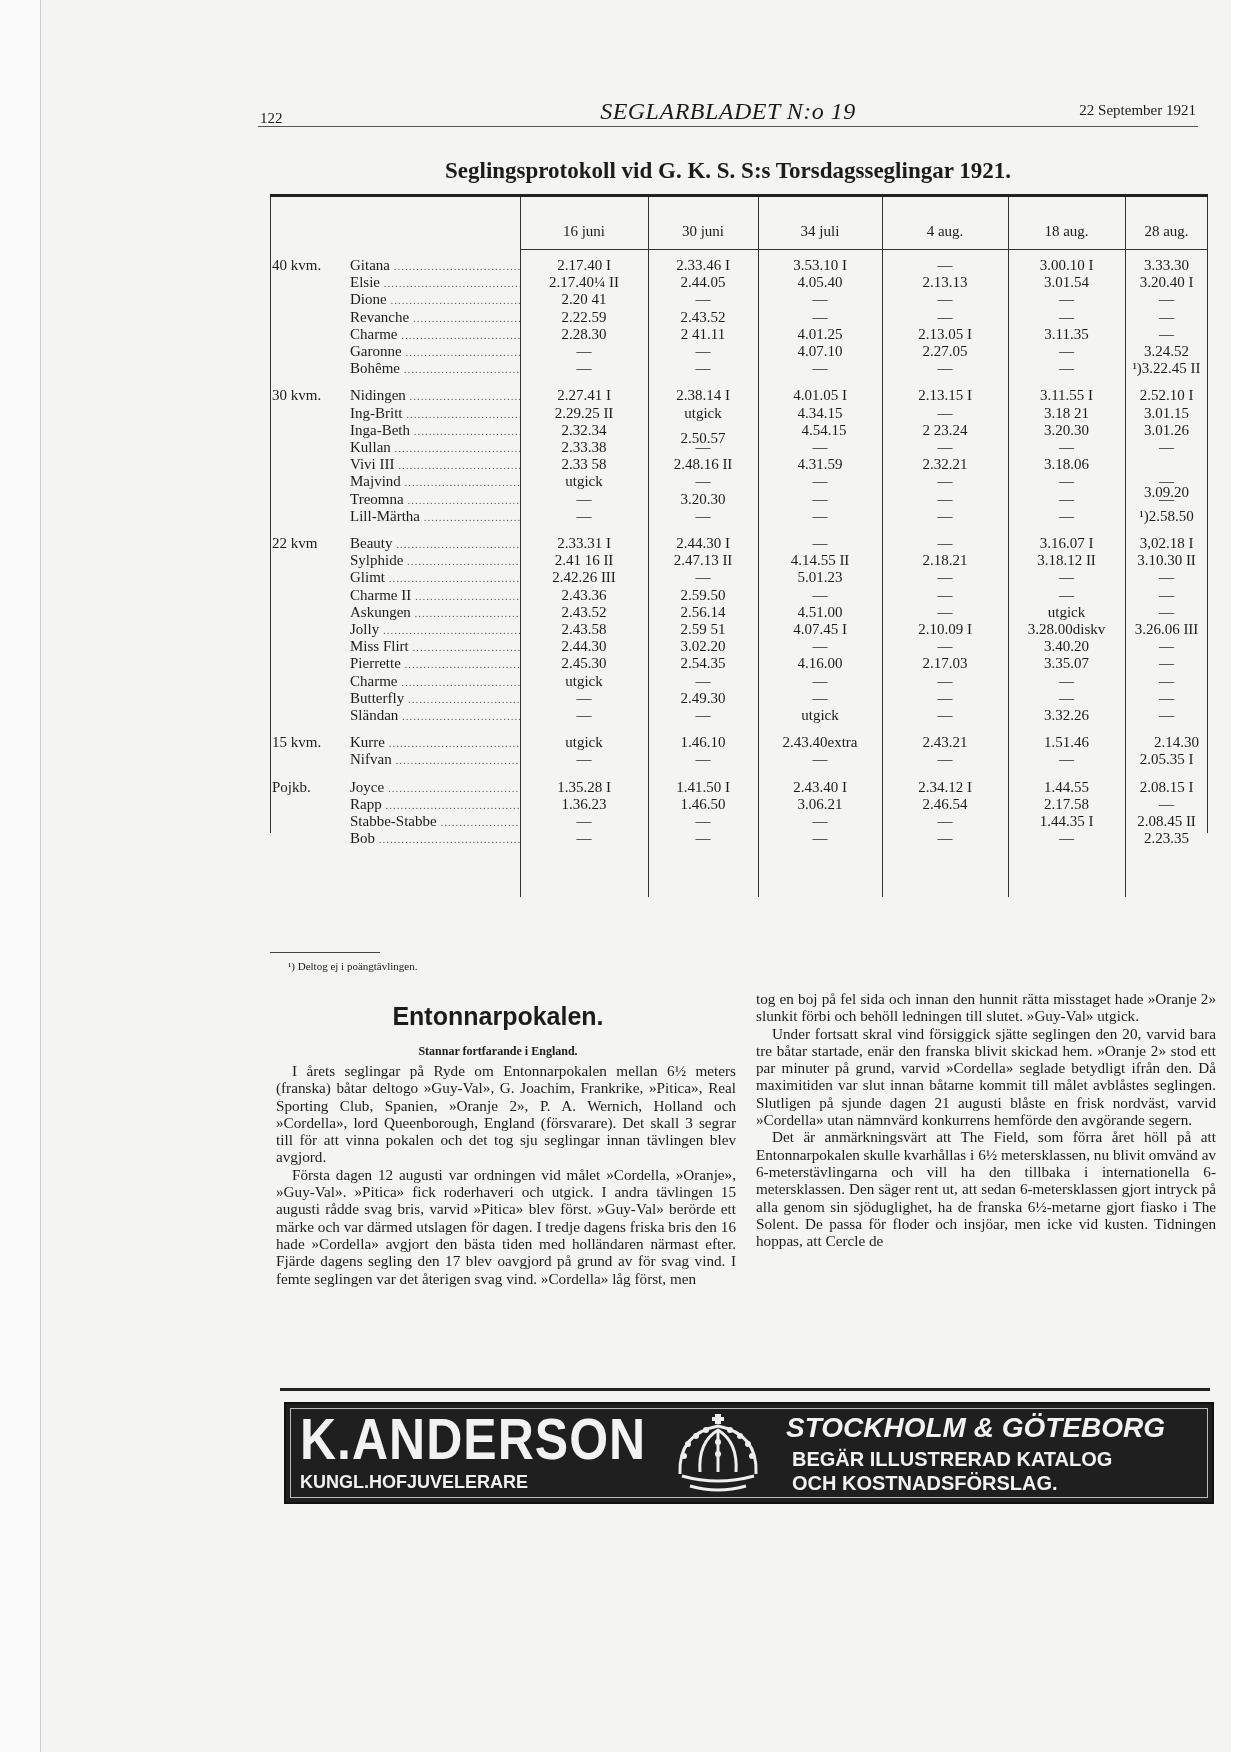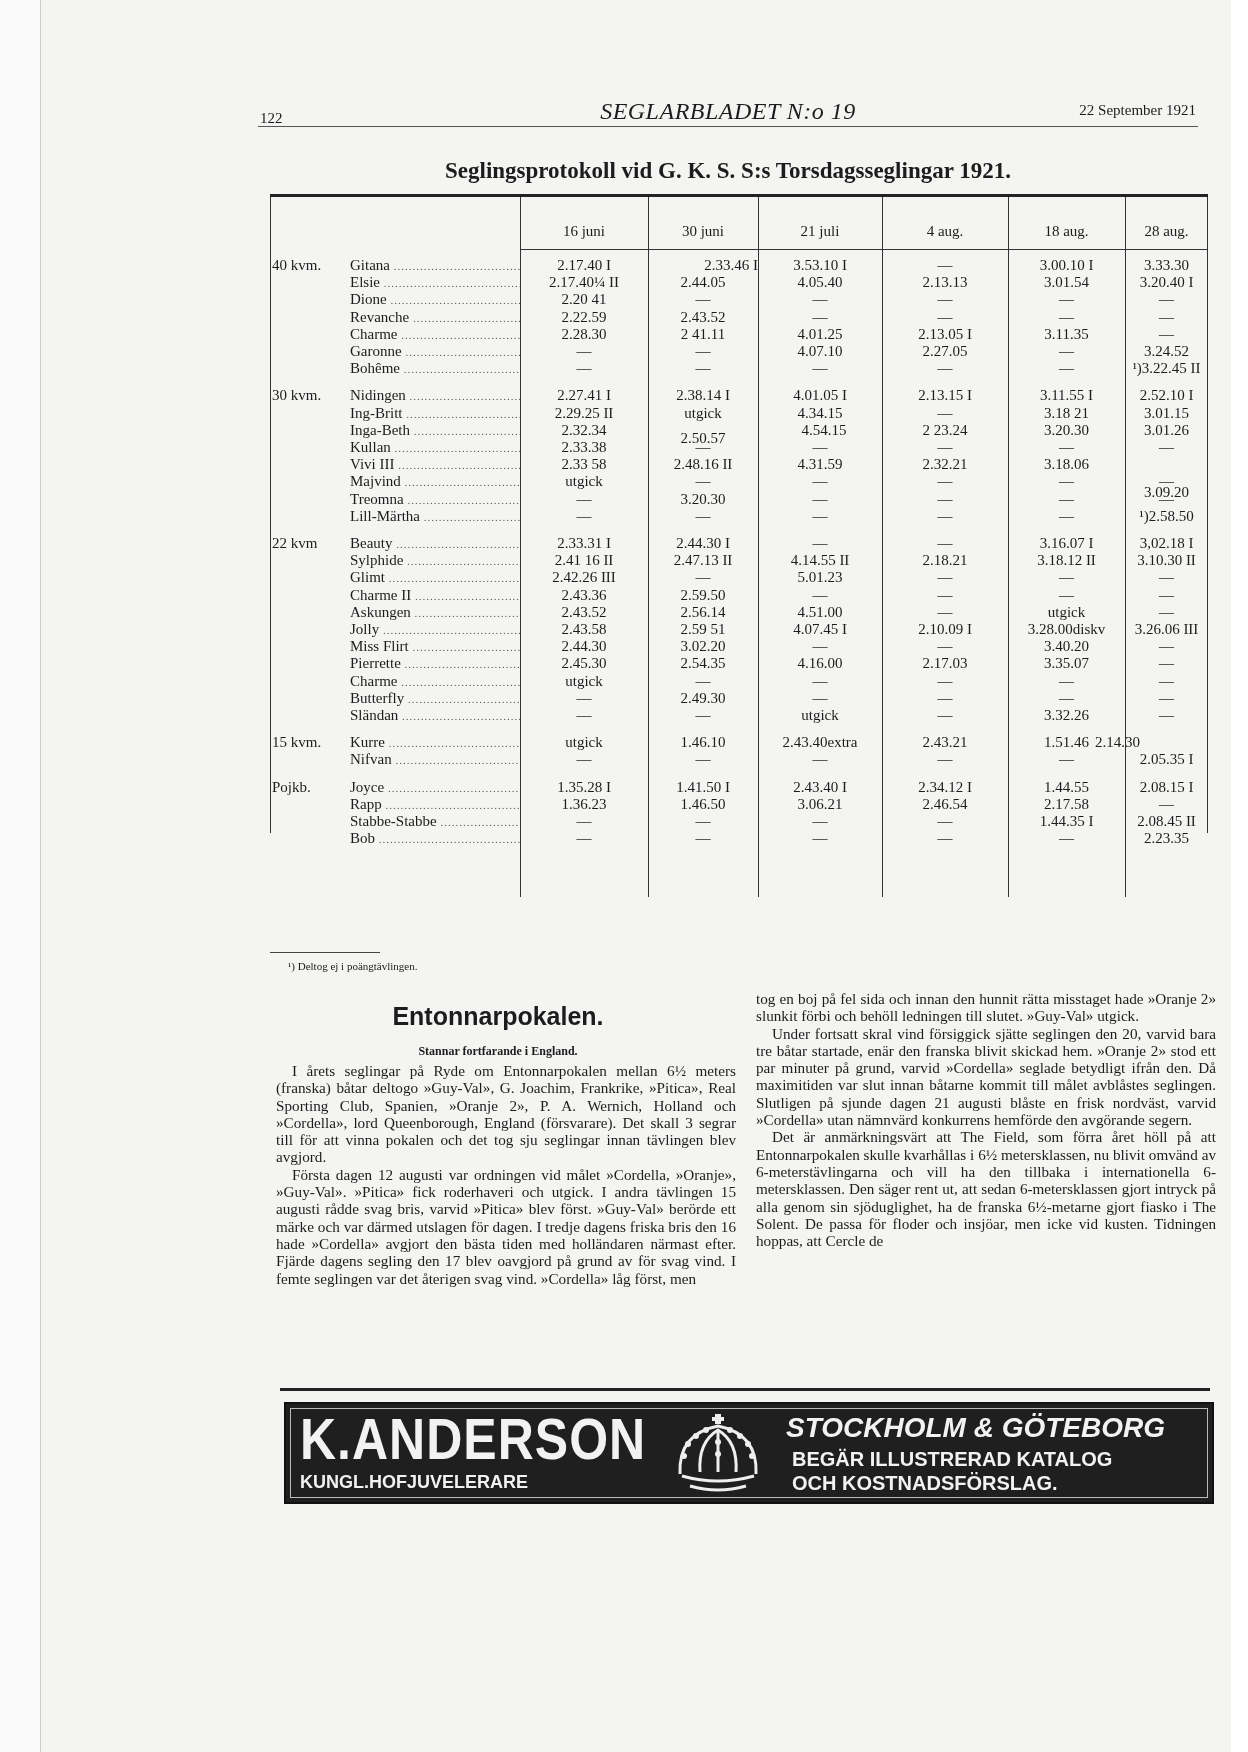--- a/index.html
+++ b/index.html
@@ -58,29 +58,29 @@
 <div class="vline" style="left: 0px; height: 636px;"></div>
     <div class="vline" style="left: 250px; height: 700px;"></div>
     <div class="vline" style="left: 378px; height: 700px;"></div>
     <div class="vline" style="left: 488px; height: 700px;"></div>
     <div class="vline" style="left: 612px; height: 700px;"></div>
     <div class="vline" style="left: 738px; height: 700px;"></div>
     <div class="vline" style="left: 855px; height: 700px;"></div>
     <div class="vline" style="left: 937px; height: 636px;"></div>
     <div class="colhead" style="left: 250px; width: 128px;">16 juni</div>
     <div class="colhead" style="left: 378px; width: 110px;">30 juni</div>
-    <div class="colhead" style="left: 488px; width: 124px;">21 juli</div>
+    <div class="colhead" style="left: 488px; width: 124px;">34 juli</div>
     <div class="colhead" style="left: 612px; width: 126px;">4 aug.</div>
     <div class="colhead" style="left: 738px; width: 117px;">18 aug.</div>
     <div class="colhead" style="left: 855px; width: 83px;">28 aug.</div>
     <div class="row" style="top: 60px; width: 938px;">
       <span class="cls">40 kvm.</span>
       <span class="name"><span>Gitana</span><span class="dots"> ..........................................</span></span>
       <span class="cell" style="left: 250px; width: 128px;">2.17.40 I</span>
-      <span class="cell" style="left: 378px; width: 110px; text-align: right;">2.33.46 I</span>
+      <span class="cell" style="left: 378px; width: 110px;">2.33.46 I</span>
       <span class="cell" style="left: 488px; width: 124px;">3.53.10 I</span>
       <span class="cell" style="left: 612px; width: 126px;">—</span>
       <span class="cell" style="left: 738px; width: 117px;">3.00.10 I</span>
       <span class="cell" style="left: 855px; width: 83px;">3.33.30</span>
     </div>
     <div class="row" style="top: 77.2px; width: 938px;">
       <span class="cls"></span>
       <span class="name"><span>Elsie</span><span class="dots"> ..........................................</span></span>
       <span class="cell" style="left: 250px; width: 128px;">2.17.40¼ II</span>
       <span class="cell" style="left: 378px; width: 110px;">2.44.05</span>
@@ -330,21 +330,21 @@
       <span class="cell" style="left: 855px; width: 83px;">—</span>
     </div>
     <div class="row" style="top: 537.2px; width: 938px;">
       <span class="cls">15 kvm.</span>
       <span class="name"><span>Kurre</span><span class="dots"> ..........................................</span></span>
       <span class="cell" style="left: 250px; width: 128px;">utgick</span>
       <span class="cell" style="left: 378px; width: 110px;">1.46.10</span>
       <span class="cell" style="left: 488px; width: 124px;">2.43.40extra</span>
       <span class="cell" style="left: 612px; width: 126px;">2.43.21</span>
       <span class="cell" style="left: 738px; width: 117px;">1.51.46</span>
-      <span class="cell" style="left: 806px; width: 83px;">2.14.30</span>
+      <span class="cell" style="left: 865px; width: 83px;">2.14.30</span>
     </div>
     <div class="row" style="top: 554.4px; width: 938px;">
       <span class="cls"></span>
       <span class="name"><span>Nifvan</span><span class="dots"> ..........................................</span></span>
       <span class="cell" style="left: 250px; width: 128px;">—</span>
       <span class="cell" style="left: 378px; width: 110px;">—</span>
       <span class="cell" style="left: 488px; width: 124px;">—</span>
       <span class="cell" style="left: 612px; width: 126px;">—</span>
       <span class="cell" style="left: 738px; width: 117px;">—</span>
       <span class="cell" style="left: 855px; width: 83px;">2.05.35 I</span>

